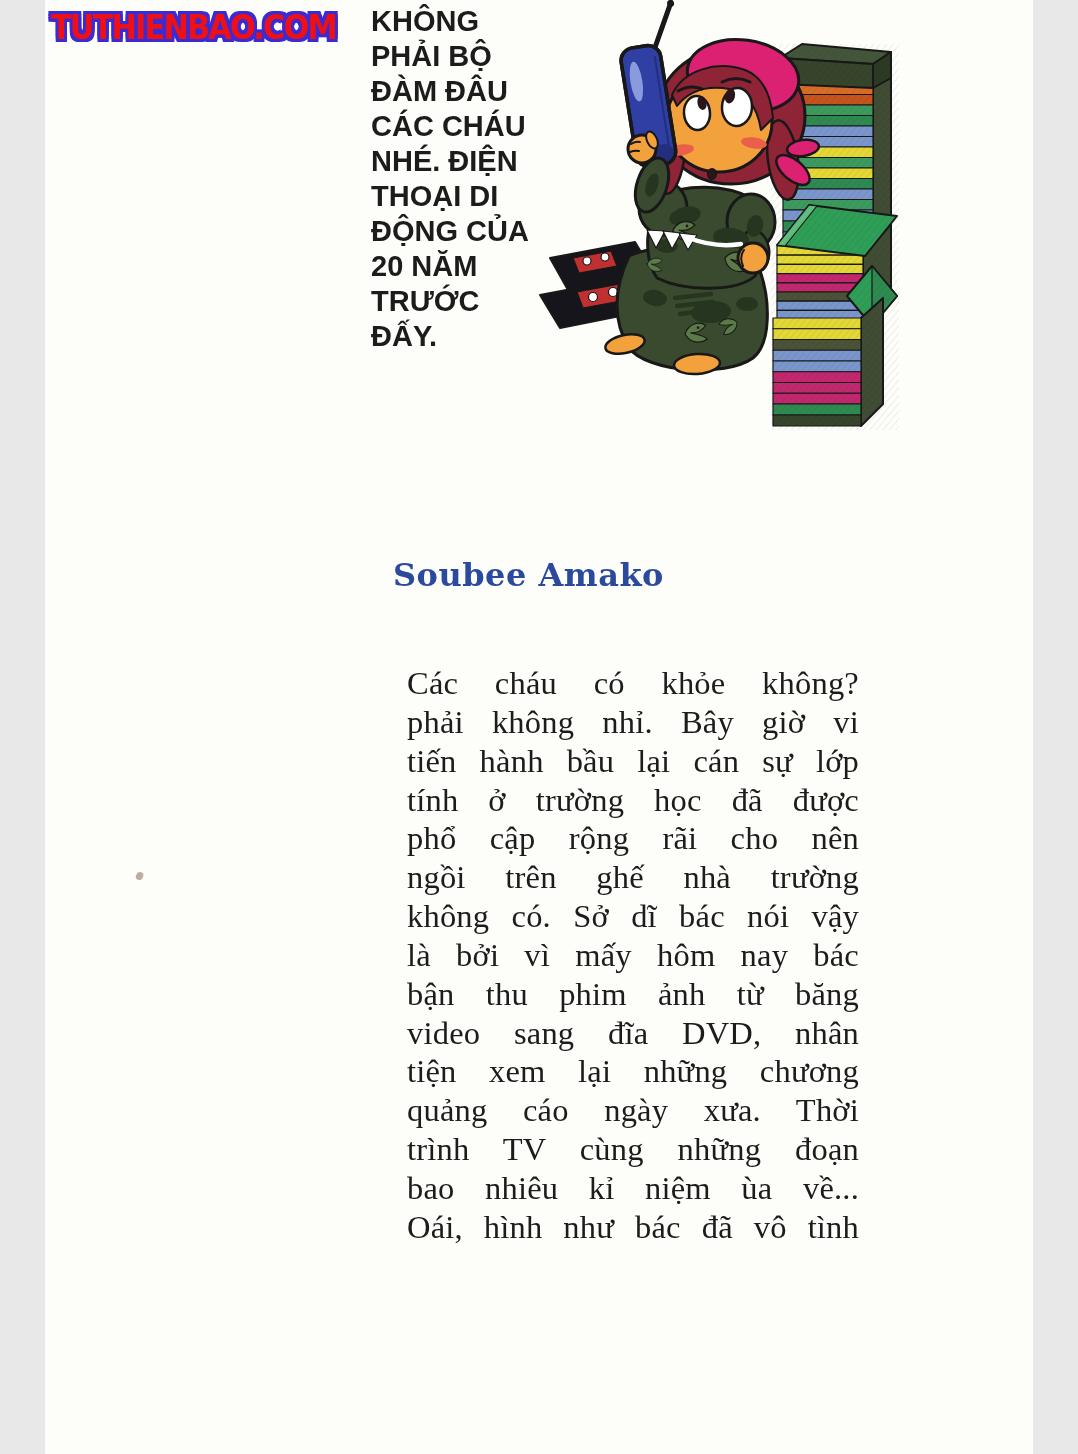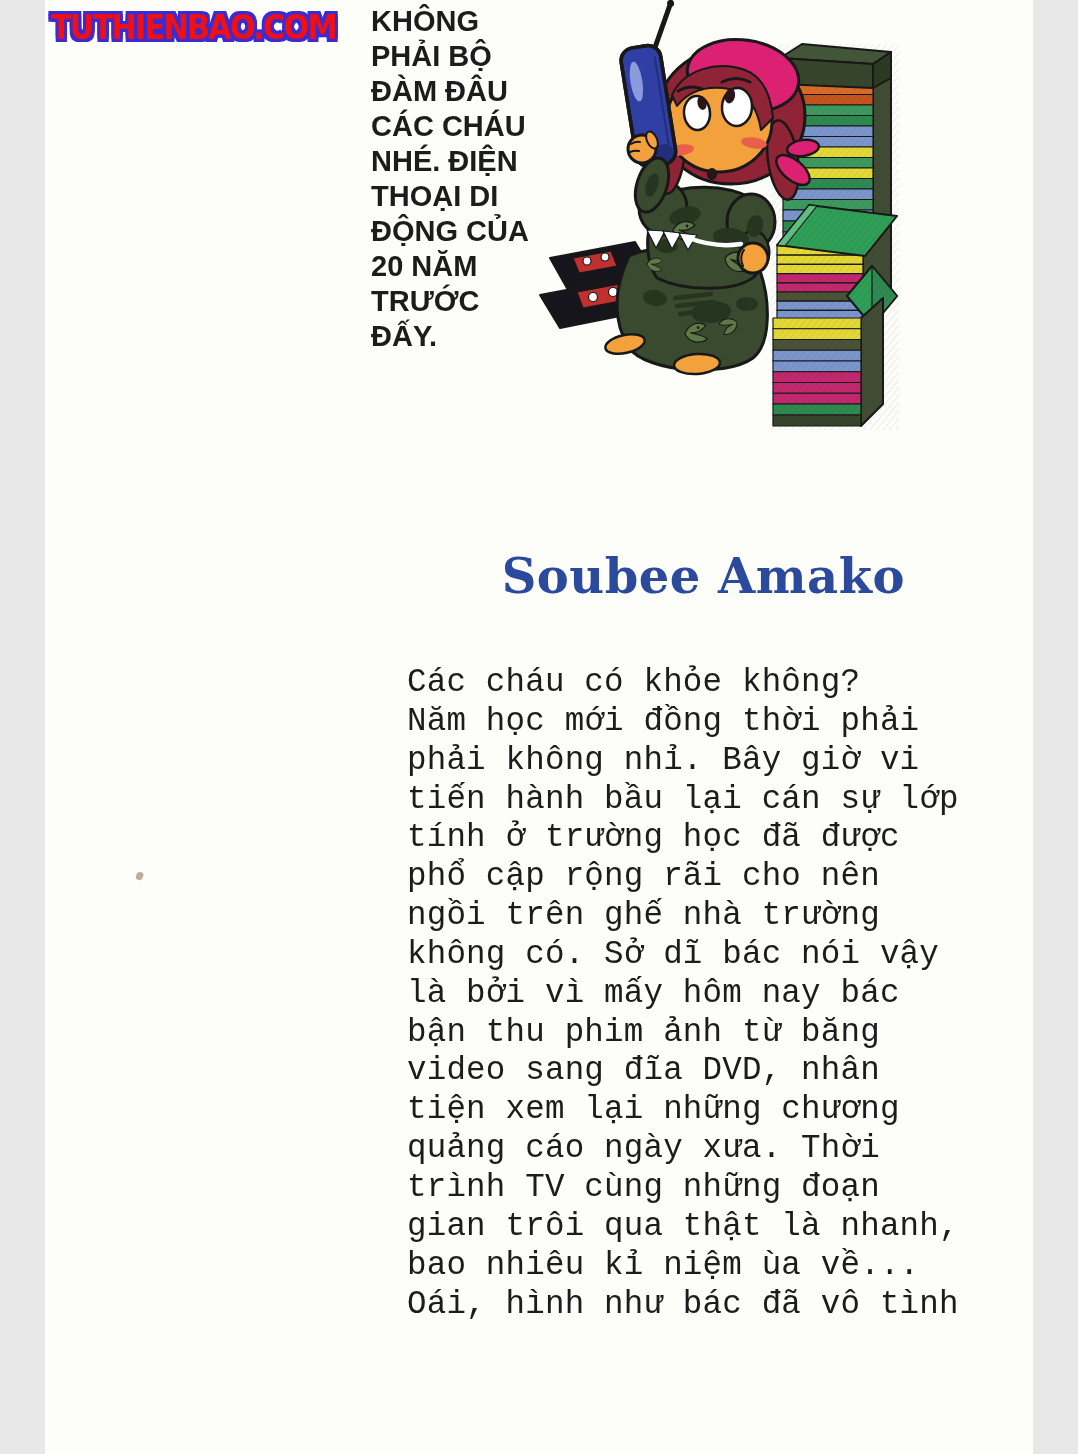--- a/index.html
+++ b/index.html
@@ -10,26 +10,26 @@
     font-family:"DejaVu Sans",sans-serif;font-weight:800;font-size:33px;letter-spacing:-2px;
     transform:scaleX(.92);transform-origin:left top;color:var(--wmRed,#e11);
     text-shadow:-3px -3px 0 var(--wmBlue),3px -3px 0 var(--wmBlue),-3px 3px 0 var(--wmBlue),
                  3px 3px 0 var(--wmBlue),-3px 0 0 var(--wmBlue),3px 0 0 var(--wmBlue),
                  0 -3px 0 var(--wmBlue),0 3px 0 var(--wmBlue);white-space:nowrap}
 
   .caption{position:absolute;left:326px;top:4px;width:188px;text-align:left;
     font-weight:700;font-size:29px;line-height:35px;color:var(--ink,#141414);
     white-space:pre-line;font-family:"Liberation Sans",sans-serif}
 
-  .title{position:absolute;left:340px;top:548px;width:520px;margin:0;text-align:right;
-    font-family:"DejaVu Serif","Liberation Serif",serif;font-weight:800;font-size:48px;
+  .title{position:absolute;left:340px;top:548px;width:520px;margin:8px;text-align:left;
+    font-family:"DejaVu Serif","Liberation Serif",serif;font-weight:800;font-size:32px;
     letter-spacing:.5px;color:var(--titleBlue,#2B4A9E)}
 
   .letter{position:absolute;left:362px;top:664px;width:452px;
-    font-family:Liberation Mono, monospace;font-size:32.5px;color:var(--ink,#141414);
+    font-family:Liberation Serif, serif;font-size:32.5px;color:var(--ink,#141414);
     letter-spacing:.2px}
   .letter .ln{height:38.85px;line-height:38.85px;text-align:justify;
     text-align-last:justify;white-space:nowrap}
   .letter .ln.last{text-align-last:left}
 
   .speck{position:absolute;left:91px;top:872px;width:7px;height:8px;background:#8a6a4e;
     border-radius:60% 40% 50% 50%;opacity:.55;transform:rotate(20deg)}
 
   #illus{position:absolute;left:480px;top:0;width:380px;height:430px}
   #illus .ol{stroke:var(--outline,#181818);stroke-linejoin:round;stroke-linecap:round}
@@ -228,31 +228,29 @@
       <path d="M106,144 q5,-3 9,-2 M105,152 q5,-2 9,-1" fill="none" class="ol s2"></path>
     </g>
   </svg>
 
   <div class="speck"></div>
 
   <h1 class="title">Soubee Amako</h1>
 
   <div class="letter">
     <div class="ln">Các cháu có khỏe không?</div>
-    <div class="ln">Năm học mới đồng thời phải</div>
     <div class="ln">phải không nhỉ. Bây giờ vi</div>
     <div class="ln">tiến hành bầu lại cán sự lớp</div>
     <div class="ln">tính ở trường học đã được</div>
     <div class="ln">phổ cập rộng rãi cho nên</div>
     <div class="ln">ngồi trên ghế nhà trường</div>
     <div class="ln">không có. Sở dĩ bác nói vậy</div>
     <div class="ln">là bởi vì mấy hôm nay bác</div>
     <div class="ln">bận thu phim ảnh từ băng</div>
     <div class="ln">video sang đĩa DVD, nhân</div>
     <div class="ln">tiện xem lại những chương</div>
     <div class="ln">quảng cáo ngày xưa. Thời</div>
     <div class="ln">trình TV cùng những đoạn</div>
-    <div class="ln">gian trôi qua thật là nhanh,</div>
     <div class="ln">bao nhiêu kỉ niệm ùa về...</div>
     <div class="ln">Oái, hình như bác đã vô tình</div>
   </div>
 
 </div>
 
 </body></html>

